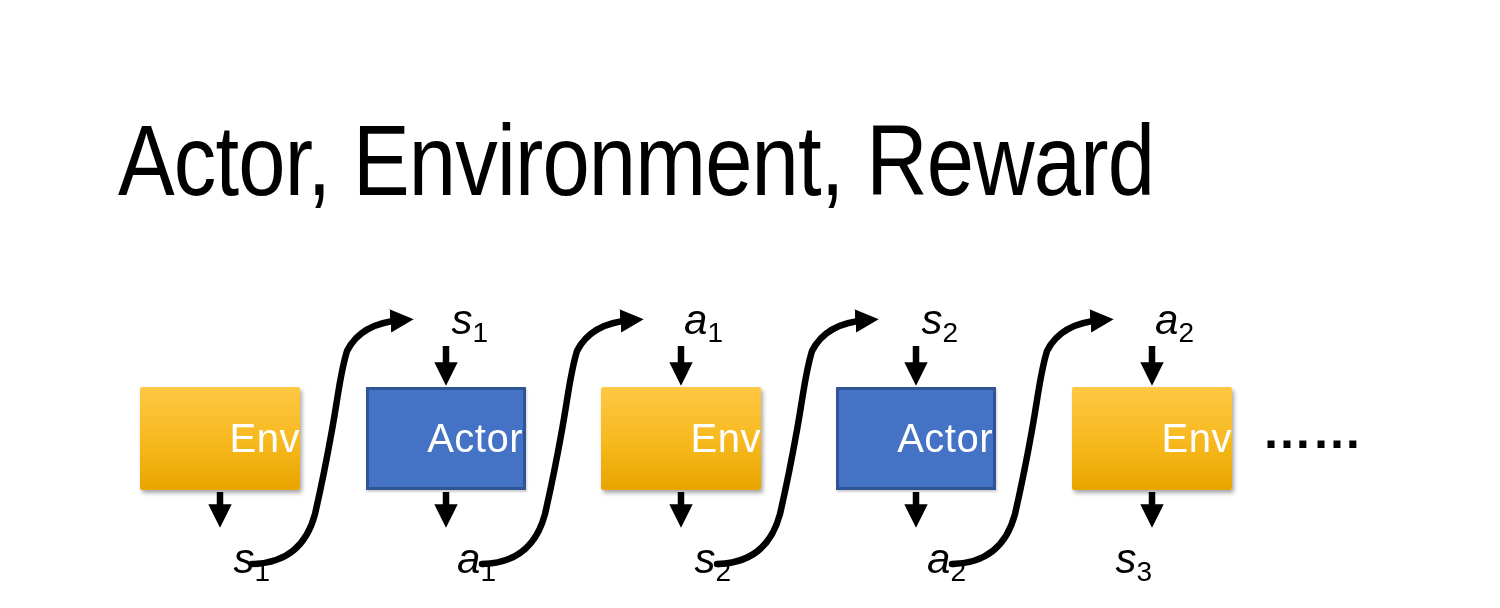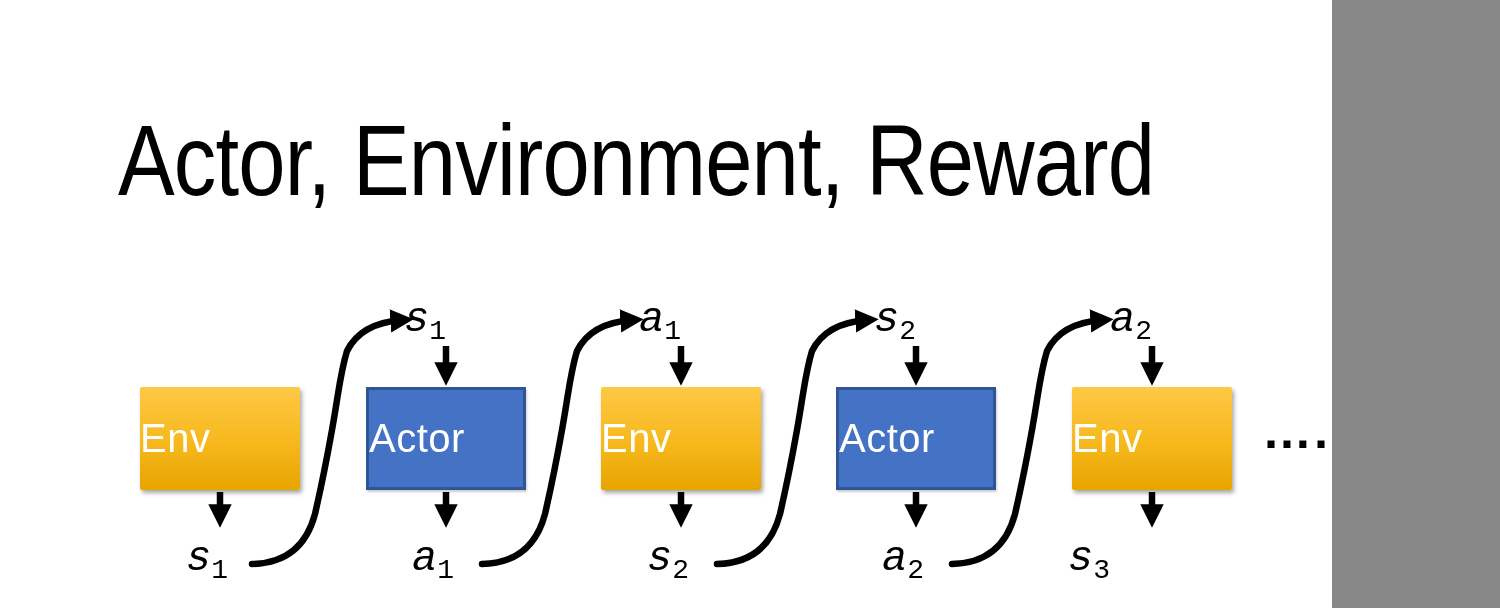--- a/index.html
+++ b/index.html
@@ -3,50 +3,50 @@
 <meta charset="utf-8">
 <style>
   :root{
     --env-gradient-top:#FFC845; --env-gradient-bottom:#E8A400; --env-text:#FFFFFF;
     --actor-fill:#4472C4; --actor-border:#2F5597; --actor-text:#FFFFFF;
     --arrow:#000000; --title-text:#000000; --background:#FFFFFF;
   }
   html,body{margin:0;padding:0;}
   body{background:#888;}
   .slide{
-    position:relative; width:1332px; height:608px; overflow:hidden;
+    position:relative; width:1500px; height:608px; overflow:hidden;
     background:var(--background);
     font-family:"Liberation Sans", sans-serif;
   }
   .title{
     position:absolute; left:118px; top:110px; margin:0;
     font-size:100px; font-weight:300; line-height:1;
     color:var(--title-text); white-space:nowrap;
     transform:scaleX(0.85); transform-origin:left top;
     letter-spacing:-1px;
   }
   .arrows{position:absolute; left:0; top:0; width:1500px; height:608px; pointer-events:none;}
   .box{
     position:absolute; top:387px; width:160px; height:103px;
-    display:flex; align-items:center; justify-content:flex-start;
+    display:flex; align-items:center; justify-content:flex-end;
     box-sizing:border-box; font-size:40px; letter-spacing:0.5px;
   }
   .box.env{
     background:linear-gradient(180deg, var(--env-gradient-top) 0%, #F6B81C 55%, var(--env-gradient-bottom) 100%);
     color:var(--env-text); border-radius:2px;
     box-shadow:2px 3px 4px rgba(0,0,0,0.35);
   }
   .box.actor{
     background:var(--actor-fill); color:var(--actor-text);
     border:3px solid var(--actor-border);
     box-shadow:1px 2px 2px rgba(0,0,0,0.2);
   }
   .mlabel{
-    position:absolute; width:84px; text-align:left;
-    font-family:Liberation Mono, monospace;
+    position:absolute; width:84px; text-align:right;
+    font-family:Liberation Sans, sans-serif;
     font-size:42px; line-height:1; color:#000; white-space:nowrap;
   }
   .mlabel i{font-style:italic;}
   .mlabel sub{font-size:28px; line-height:0; vertical-align:-8px;}
   .mlabel.top{top:299px;}
   .mlabel.bottom{top:538px;}
   .dots{
     position:absolute; left:1252px; top:406px; width:120px; height:50px;
     font-size:50px; font-weight:bold; line-height:1; letter-spacing:0px;
     text-align:center; color:var(--arrow); white-space:nowrap;

